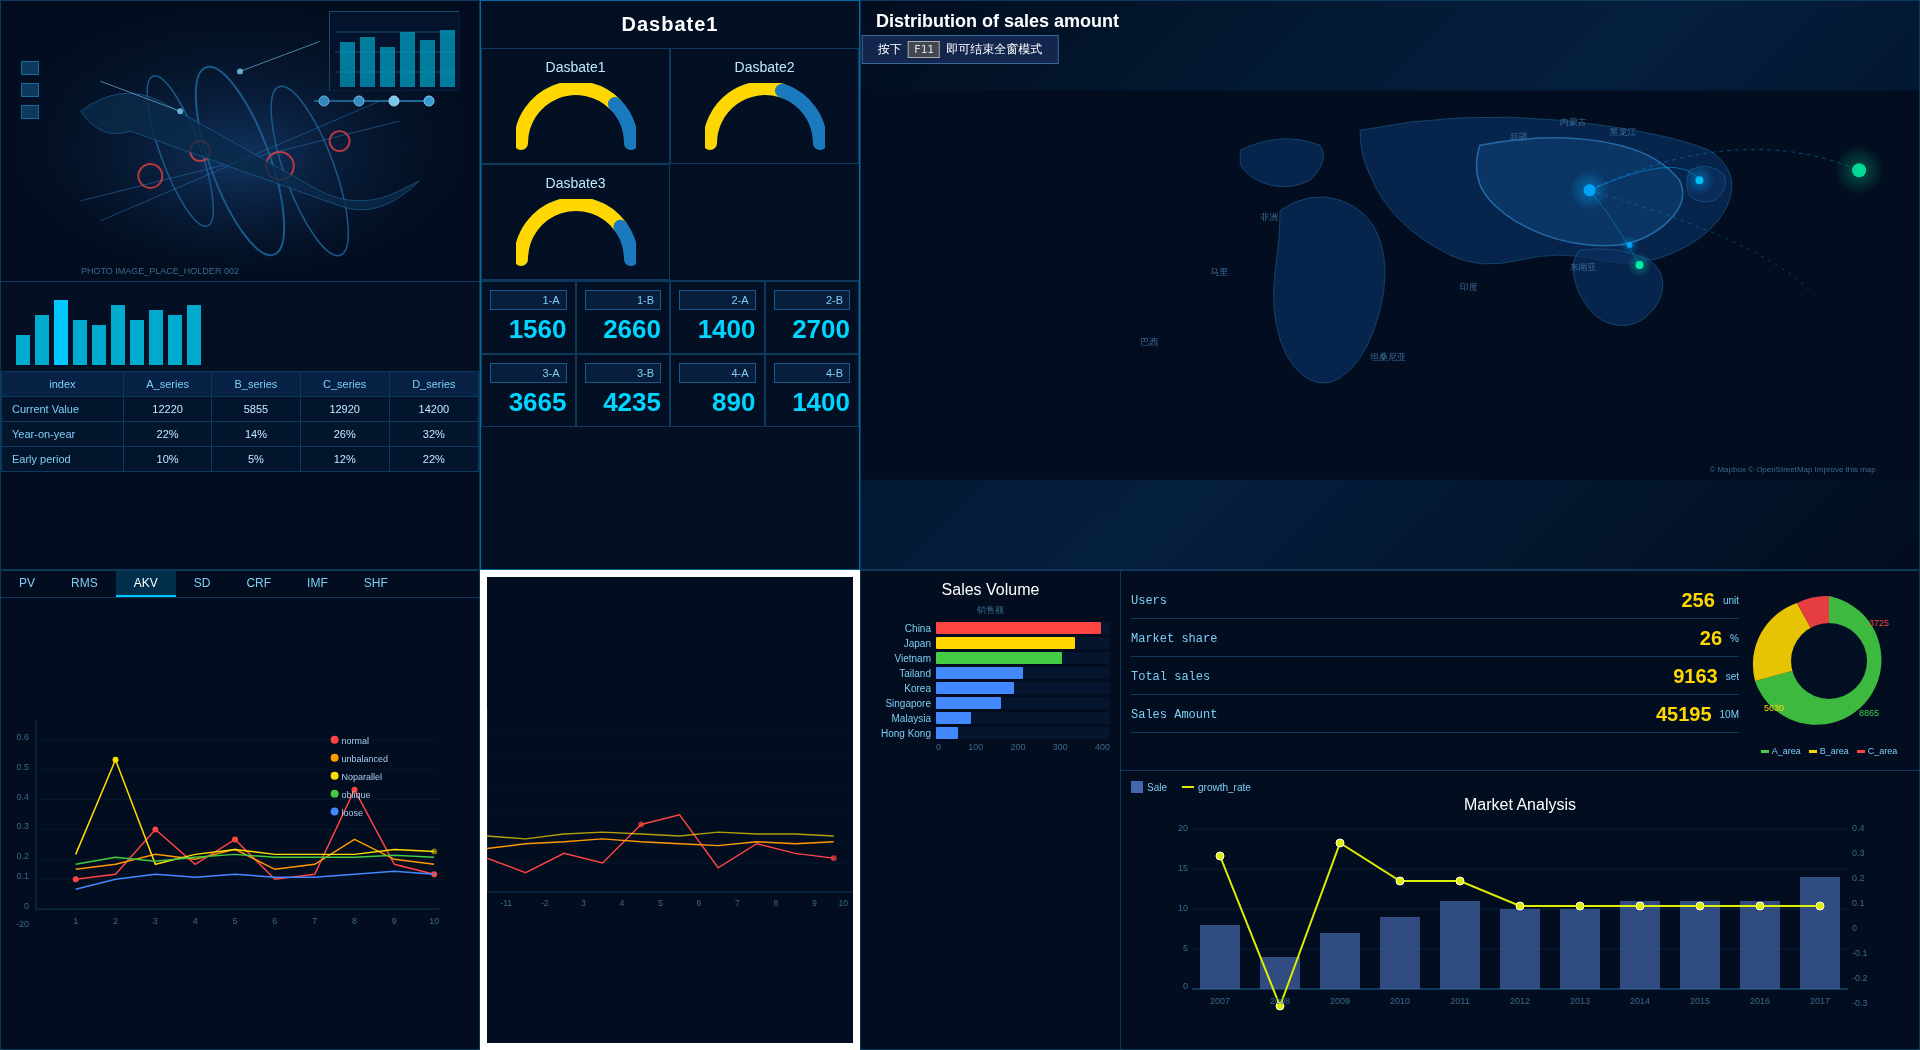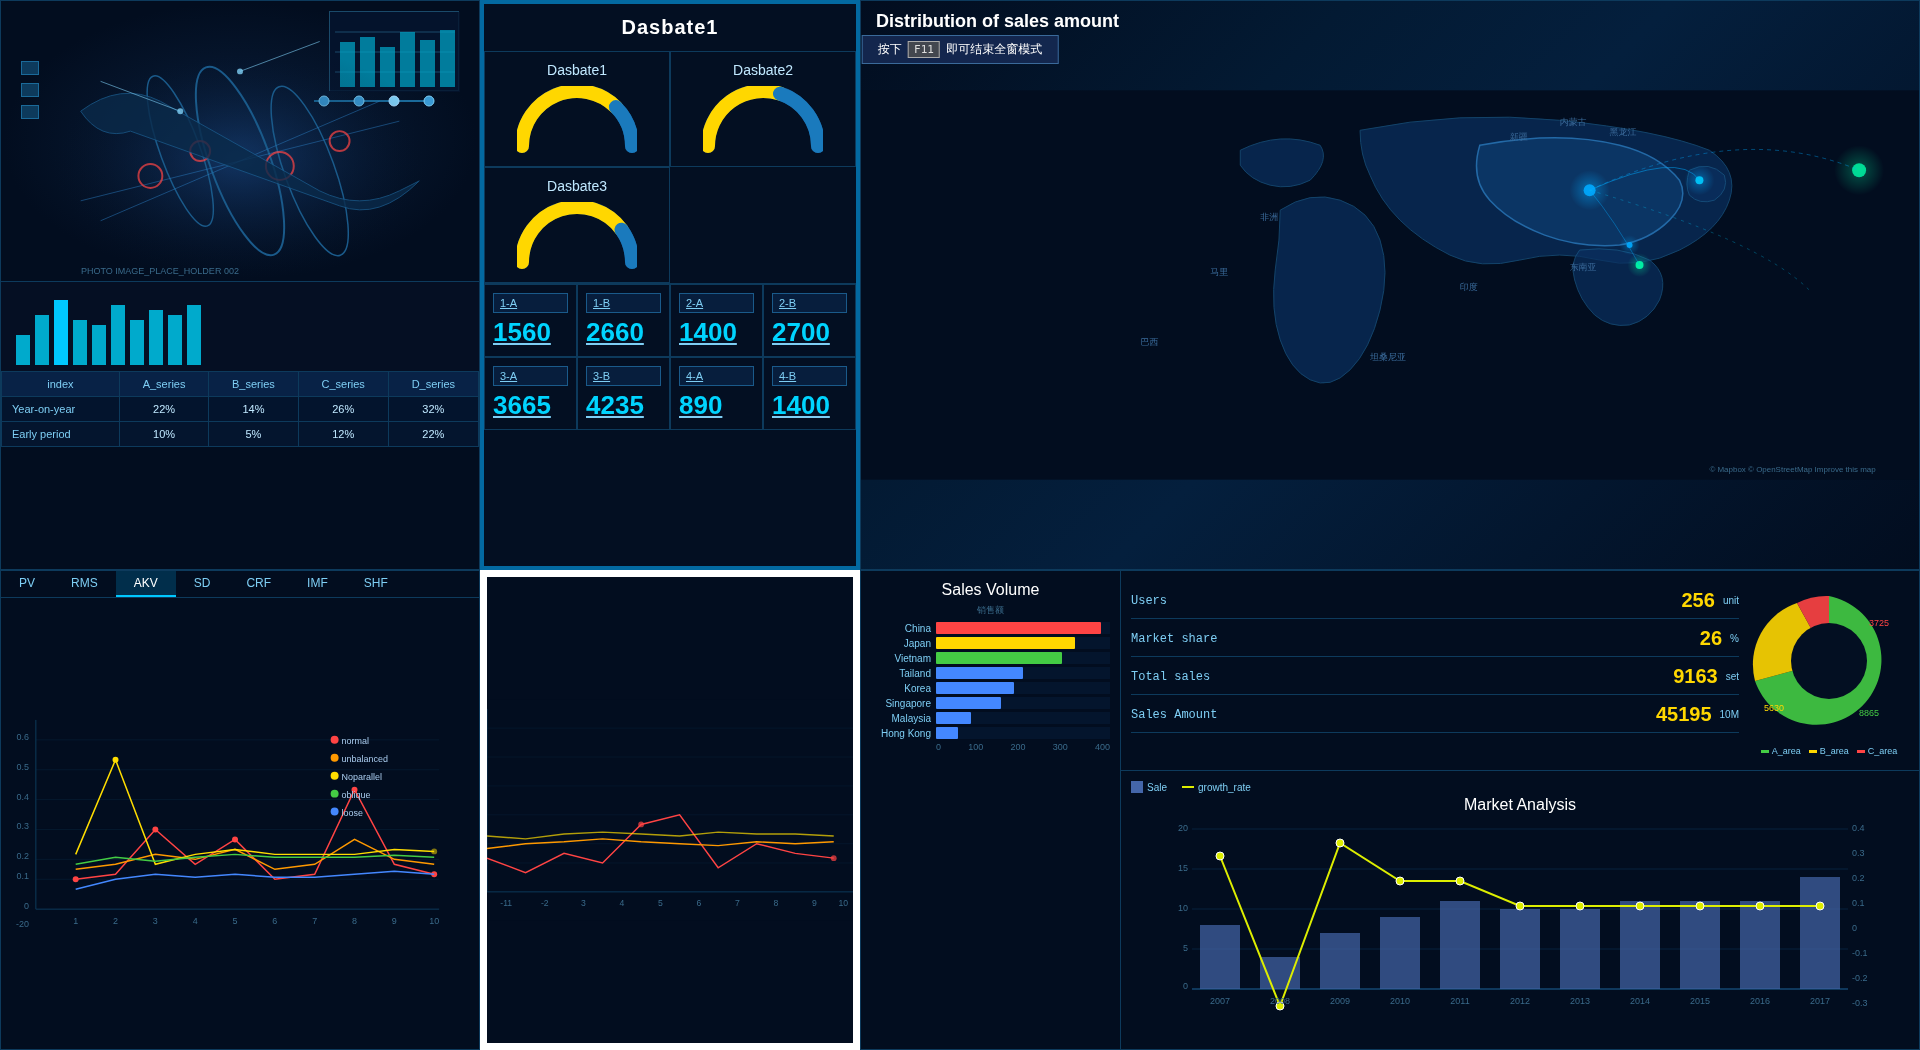--- a/index.html
+++ b/index.html
@@ -145,22 +145,21 @@
 
     .metric-grid {
       display: grid;
       grid-template-columns: 1fr 1fr 1fr 1fr;
       border-top: 1px solid #0d3a5c;
     }
 
     .metric-cell {
       border: 1px solid #0d3a5c;
       padding: 8px;
-      text-align: left;
-      text-decoration: underline;
+      text-align: right;
     }
 
     .metric-label {
       font-size: 11px;
       color: #7ecef4;
       background: rgba(10, 40, 80, 0.6);
       padding: 3px 6px;
       margin-bottom: 4px;
       border: 1px solid #1a5a8a;
     }
@@ -325,21 +324,21 @@
       grid-column: 1;
       grid-row: 1;
       border: 1px solid #0d3a5c;
       background: #020d1f;
       overflow: hidden;
     }
 
     .cell-center-top {
       grid-column: 2;
       grid-row: 1;
-      border: 4px solid #0369a1;
+      border: 1px solid #0369a1;
       background: #030f22;
       overflow: hidden;
     }
 
     .cell-right-top {
       grid-column: 3;
       grid-row: 1;
       border: 1px solid #0d3a5c;
       background: #020d1f;
       overflow: hidden;
@@ -493,20 +492,27 @@
       <thead>
         <tr>
           <th>index</th>
           <th>A_series</th>
           <th>B_series</th>
           <th>C_series</th>
           <th>D_series</th>
         </tr>
       </thead>
       <tbody id="table-body">
+      <tr>
+            <td>Current Value</td>
+    <td>12220</td>
+    <td>5855</td>
+    <td>12920</td>
+    <td>14200</td>
+          </tr>
           <tr>
             <td>Year-on-year</td>
     <td>22%</td>
     <td>14%</td>
     <td>26%</td>
     <td>32%</td>
           </tr>
           <tr>
             <td>Early period</td>
     <td>10%</td>

